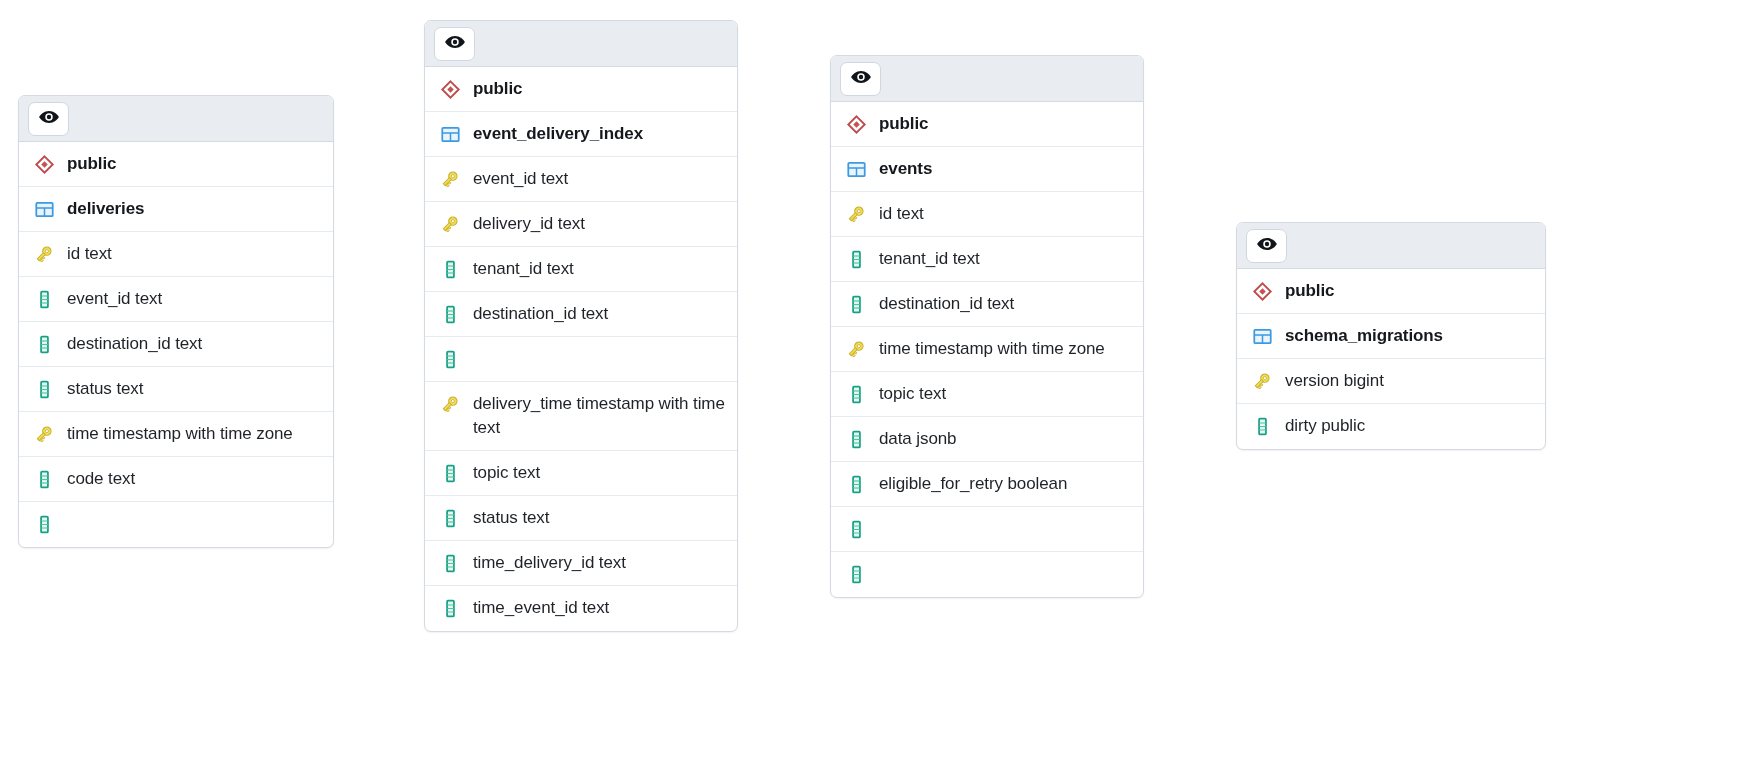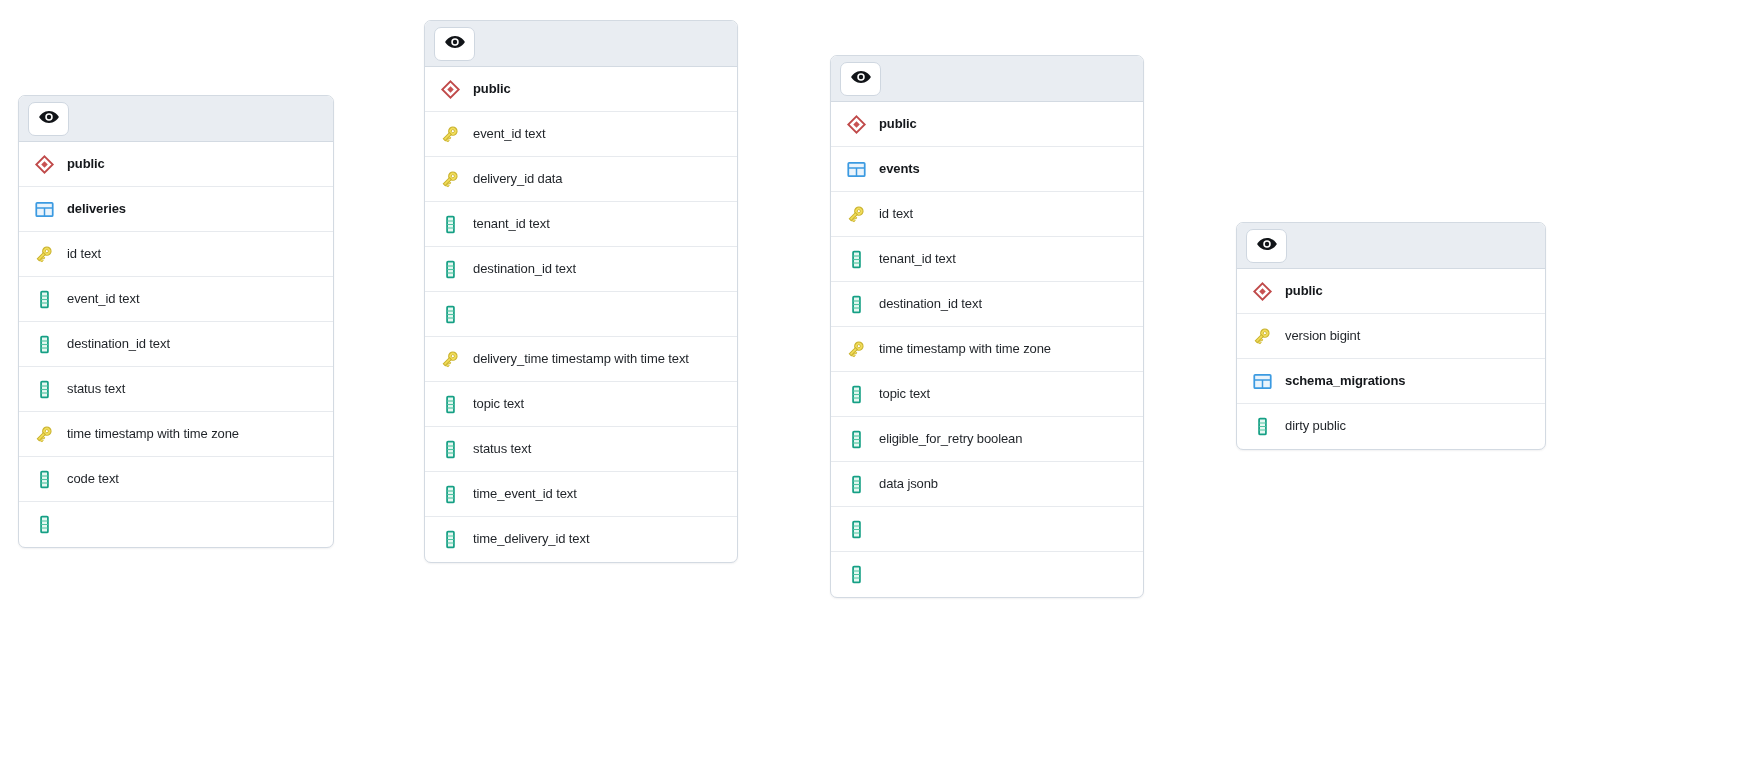--- a/index.html
+++ b/index.html
@@ -72,21 +72,21 @@
     width: 22px;
     height: 22px;
     display: flex;
     align-items: center;
     justify-content: center;
     margin-right: 12px;
     margin-top: 1px;
   }
 
   .row-label {
-    font-size: 13px;
+    font-size: 17px;
     line-height: 24px;
     color: #1f2328;
     overflow-wrap: break-word;
     word-break: break-word;
     flex: 1 1 auto;
     letter-spacing: -0.1px;
   }
 
   .row-schema .row-label,
   .row-table .row-label {
@@ -225,20 +225,30 @@
       </div>
       <div class="row row-schema">
         <span class="row-icon">
           <svg width="21" height="21" viewBox="0 0 24 24" aria-hidden="true">
     <path d="M12 2.6 21.4 12 12 21.4 2.6 12z" fill="none" stroke="#c04a4a" stroke-width="2.1"></path>
     <path d="M12 8.3 15.7 12 12 15.7 8.3 12z" fill="#c85252"></path>
   </svg>
         </span>
         <span class="row-label">public</span>
       </div>
+      <div class="row row-table">
+        <span class="row-icon">
+          <svg width="21" height="21" viewBox="0 0 24 24" aria-hidden="true">
+    <rect x="2.6" y="4.4" width="18.8" height="15.2" rx="1.1" fill="#eaf4fc" stroke="#3b9ae1" stroke-width="2"></rect>
+    <line x1="2.6" y1="10.2" x2="21.4" y2="10.2" stroke="#3b9ae1" stroke-width="1.7"></line>
+    <line x1="12" y1="10.2" x2="12" y2="19.6" stroke="#3b9ae1" stroke-width="1.7"></line>
+  </svg>
+        </span>
+        <span class="row-label">event_delivery_index</span>
+      </div>
       <div class="row">
         <span class="row-icon">
           <svg width="22" height="22" viewBox="0 0 24 24" aria-hidden="true">
     <g transform="rotate(-45 12 12)">
       <circle cx="16.4" cy="12" r="4.5" fill="#f2dd5a" stroke="#c9b22e" stroke-width="1.3"></circle>
       <circle cx="16.4" cy="12" r="1.7" fill="#ffffff" stroke="#c9b22e" stroke-width="0.9"></circle>
       <rect x="3.2" y="10.5" width="9.4" height="3" fill="#f2dd5a" stroke="#c9b22e" stroke-width="1.1"></rect>
       <rect x="4.0" y="13.4" width="2.2" height="3.0" fill="#f2dd5a" stroke="#c9b22e" stroke-width="1.0"></rect>
       <rect x="7.6" y="13.4" width="2.0" height="2.2" fill="#f2dd5a" stroke="#c9b22e" stroke-width="1.0"></rect>
     </g>
@@ -251,21 +261,21 @@
           <svg width="22" height="22" viewBox="0 0 24 24" aria-hidden="true">
     <g transform="rotate(-45 12 12)">
       <circle cx="16.4" cy="12" r="4.5" fill="#f2dd5a" stroke="#c9b22e" stroke-width="1.3"></circle>
       <circle cx="16.4" cy="12" r="1.7" fill="#ffffff" stroke="#c9b22e" stroke-width="0.9"></circle>
       <rect x="3.2" y="10.5" width="9.4" height="3" fill="#f2dd5a" stroke="#c9b22e" stroke-width="1.1"></rect>
       <rect x="4.0" y="13.4" width="2.2" height="3.0" fill="#f2dd5a" stroke="#c9b22e" stroke-width="1.0"></rect>
       <rect x="7.6" y="13.4" width="2.0" height="2.2" fill="#f2dd5a" stroke="#c9b22e" stroke-width="1.0"></rect>
     </g>
   </svg>
         </span>
-        <span class="row-label">delivery_id data</span>
+        <span class="row-label">delivery_id text</span>
       </div>
       <div class="row">
         <span class="row-icon">
           <svg width="21" height="21" viewBox="0 0 24 24" aria-hidden="true">
     <rect x="8.1" y="3.0" width="7.8" height="18" rx="1.1" fill="#e6f8f2" stroke="#16a085" stroke-width="2"></rect>
     <line x1="8.1" y1="8.0" x2="15.9" y2="8.0" stroke="#4fc3a1" stroke-width="1.3"></line>
     <line x1="8.1" y1="12.0" x2="15.9" y2="12.0" stroke="#4fc3a1" stroke-width="1.3"></line>
     <line x1="8.1" y1="16.0" x2="15.9" y2="16.0" stroke="#4fc3a1" stroke-width="1.3"></line>
   </svg>
         </span>
@@ -330,32 +340,32 @@
       </div>
       <div class="row">
         <span class="row-icon">
           <svg width="21" height="21" viewBox="0 0 24 24" aria-hidden="true">
     <rect x="8.1" y="3.0" width="7.8" height="18" rx="1.1" fill="#e6f8f2" stroke="#16a085" stroke-width="2"></rect>
     <line x1="8.1" y1="8.0" x2="15.9" y2="8.0" stroke="#4fc3a1" stroke-width="1.3"></line>
     <line x1="8.1" y1="12.0" x2="15.9" y2="12.0" stroke="#4fc3a1" stroke-width="1.3"></line>
     <line x1="8.1" y1="16.0" x2="15.9" y2="16.0" stroke="#4fc3a1" stroke-width="1.3"></line>
   </svg>
         </span>
+        <span class="row-label">time_delivery_id text</span>
+      </div>
+      <div class="row">
+        <span class="row-icon">
+          <svg width="21" height="21" viewBox="0 0 24 24" aria-hidden="true">
+    <rect x="8.1" y="3.0" width="7.8" height="18" rx="1.1" fill="#e6f8f2" stroke="#16a085" stroke-width="2"></rect>
+    <line x1="8.1" y1="8.0" x2="15.9" y2="8.0" stroke="#4fc3a1" stroke-width="1.3"></line>
+    <line x1="8.1" y1="12.0" x2="15.9" y2="12.0" stroke="#4fc3a1" stroke-width="1.3"></line>
+    <line x1="8.1" y1="16.0" x2="15.9" y2="16.0" stroke="#4fc3a1" stroke-width="1.3"></line>
+  </svg>
+        </span>
         <span class="row-label">time_event_id text</span>
-      </div>
-      <div class="row">
-        <span class="row-icon">
-          <svg width="21" height="21" viewBox="0 0 24 24" aria-hidden="true">
-    <rect x="8.1" y="3.0" width="7.8" height="18" rx="1.1" fill="#e6f8f2" stroke="#16a085" stroke-width="2"></rect>
-    <line x1="8.1" y1="8.0" x2="15.9" y2="8.0" stroke="#4fc3a1" stroke-width="1.3"></line>
-    <line x1="8.1" y1="12.0" x2="15.9" y2="12.0" stroke="#4fc3a1" stroke-width="1.3"></line>
-    <line x1="8.1" y1="16.0" x2="15.9" y2="16.0" stroke="#4fc3a1" stroke-width="1.3"></line>
-  </svg>
-        </span>
-        <span class="row-label">time_delivery_id text</span>
       </div>
     </div>
     <div class="table-card" style="left: 830px; top: 55px; width: 314px;">
       <div class="card-header">
         <div class="eye-button">
           <span><svg width="22" height="22" viewBox="0 0 24 24" aria-hidden="true">
     <path d="M12 5.5C6.8 5.5 2.7 9.1 1.2 12c1.5 2.9 5.6 6.5 10.8 6.5S21.3 14.9 22.8 12C21.3 9.1 17.2 5.5 12 5.5z" fill="#111418"></path>
     <circle cx="12" cy="12" r="4.1" fill="#ffffff"></circle>
     <circle cx="12" cy="12" r="2.4" fill="#111418"></circle>
   </svg></span>
@@ -443,32 +453,32 @@
       </div>
       <div class="row">
         <span class="row-icon">
           <svg width="21" height="21" viewBox="0 0 24 24" aria-hidden="true">
     <rect x="8.1" y="3.0" width="7.8" height="18" rx="1.1" fill="#e6f8f2" stroke="#16a085" stroke-width="2"></rect>
     <line x1="8.1" y1="8.0" x2="15.9" y2="8.0" stroke="#4fc3a1" stroke-width="1.3"></line>
     <line x1="8.1" y1="12.0" x2="15.9" y2="12.0" stroke="#4fc3a1" stroke-width="1.3"></line>
     <line x1="8.1" y1="16.0" x2="15.9" y2="16.0" stroke="#4fc3a1" stroke-width="1.3"></line>
   </svg>
         </span>
+        <span class="row-label">data jsonb</span>
+      </div>
+      <div class="row">
+        <span class="row-icon">
+          <svg width="21" height="21" viewBox="0 0 24 24" aria-hidden="true">
+    <rect x="8.1" y="3.0" width="7.8" height="18" rx="1.1" fill="#e6f8f2" stroke="#16a085" stroke-width="2"></rect>
+    <line x1="8.1" y1="8.0" x2="15.9" y2="8.0" stroke="#4fc3a1" stroke-width="1.3"></line>
+    <line x1="8.1" y1="12.0" x2="15.9" y2="12.0" stroke="#4fc3a1" stroke-width="1.3"></line>
+    <line x1="8.1" y1="16.0" x2="15.9" y2="16.0" stroke="#4fc3a1" stroke-width="1.3"></line>
+  </svg>
+        </span>
         <span class="row-label">eligible_for_retry boolean</span>
-      </div>
-      <div class="row">
-        <span class="row-icon">
-          <svg width="21" height="21" viewBox="0 0 24 24" aria-hidden="true">
-    <rect x="8.1" y="3.0" width="7.8" height="18" rx="1.1" fill="#e6f8f2" stroke="#16a085" stroke-width="2"></rect>
-    <line x1="8.1" y1="8.0" x2="15.9" y2="8.0" stroke="#4fc3a1" stroke-width="1.3"></line>
-    <line x1="8.1" y1="12.0" x2="15.9" y2="12.0" stroke="#4fc3a1" stroke-width="1.3"></line>
-    <line x1="8.1" y1="16.0" x2="15.9" y2="16.0" stroke="#4fc3a1" stroke-width="1.3"></line>
-  </svg>
-        </span>
-        <span class="row-label">data jsonb</span>
       </div>
       <div class="row">
         <span class="row-icon">
           <svg width="21" height="21" viewBox="0 0 24 24" aria-hidden="true">
     <rect x="8.1" y="3.0" width="7.8" height="18" rx="1.1" fill="#e6f8f2" stroke="#16a085" stroke-width="2"></rect>
     <line x1="8.1" y1="8.0" x2="15.9" y2="8.0" stroke="#4fc3a1" stroke-width="1.3"></line>
     <line x1="8.1" y1="12.0" x2="15.9" y2="12.0" stroke="#4fc3a1" stroke-width="1.3"></line>
     <line x1="8.1" y1="16.0" x2="15.9" y2="16.0" stroke="#4fc3a1" stroke-width="1.3"></line>
   </svg>
         </span>
@@ -496,46 +506,46 @@
       </div>
       <div class="row row-schema">
         <span class="row-icon">
           <svg width="21" height="21" viewBox="0 0 24 24" aria-hidden="true">
     <path d="M12 2.6 21.4 12 12 21.4 2.6 12z" fill="none" stroke="#c04a4a" stroke-width="2.1"></path>
     <path d="M12 8.3 15.7 12 12 15.7 8.3 12z" fill="#c85252"></path>
   </svg>
         </span>
         <span class="row-label">public</span>
       </div>
-      <div class="row">
-        <span class="row-icon">
-          <svg width="22" height="22" viewBox="0 0 24 24" aria-hidden="true">
-    <g transform="rotate(-45 12 12)">
-      <circle cx="16.4" cy="12" r="4.5" fill="#f2dd5a" stroke="#c9b22e" stroke-width="1.3"></circle>
-      <circle cx="16.4" cy="12" r="1.7" fill="#ffffff" stroke="#c9b22e" stroke-width="0.9"></circle>
-      <rect x="3.2" y="10.5" width="9.4" height="3" fill="#f2dd5a" stroke="#c9b22e" stroke-width="1.1"></rect>
-      <rect x="4.0" y="13.4" width="2.2" height="3.0" fill="#f2dd5a" stroke="#c9b22e" stroke-width="1.0"></rect>
-      <rect x="7.6" y="13.4" width="2.0" height="2.2" fill="#f2dd5a" stroke="#c9b22e" stroke-width="1.0"></rect>
-    </g>
-  </svg>
-        </span>
-        <span class="row-label">version bigint</span>
-      </div>
       <div class="row row-table">
         <span class="row-icon">
           <svg width="21" height="21" viewBox="0 0 24 24" aria-hidden="true">
     <rect x="2.6" y="4.4" width="18.8" height="15.2" rx="1.1" fill="#eaf4fc" stroke="#3b9ae1" stroke-width="2"></rect>
     <line x1="2.6" y1="10.2" x2="21.4" y2="10.2" stroke="#3b9ae1" stroke-width="1.7"></line>
     <line x1="12" y1="10.2" x2="12" y2="19.6" stroke="#3b9ae1" stroke-width="1.7"></line>
   </svg>
         </span>
         <span class="row-label">schema_migrations</span>
       </div>
       <div class="row">
         <span class="row-icon">
+          <svg width="22" height="22" viewBox="0 0 24 24" aria-hidden="true">
+    <g transform="rotate(-45 12 12)">
+      <circle cx="16.4" cy="12" r="4.5" fill="#f2dd5a" stroke="#c9b22e" stroke-width="1.3"></circle>
+      <circle cx="16.4" cy="12" r="1.7" fill="#ffffff" stroke="#c9b22e" stroke-width="0.9"></circle>
+      <rect x="3.2" y="10.5" width="9.4" height="3" fill="#f2dd5a" stroke="#c9b22e" stroke-width="1.1"></rect>
+      <rect x="4.0" y="13.4" width="2.2" height="3.0" fill="#f2dd5a" stroke="#c9b22e" stroke-width="1.0"></rect>
+      <rect x="7.6" y="13.4" width="2.0" height="2.2" fill="#f2dd5a" stroke="#c9b22e" stroke-width="1.0"></rect>
+    </g>
+  </svg>
+        </span>
+        <span class="row-label">version bigint</span>
+      </div>
+      <div class="row">
+        <span class="row-icon">
           <svg width="21" height="21" viewBox="0 0 24 24" aria-hidden="true">
     <rect x="8.1" y="3.0" width="7.8" height="18" rx="1.1" fill="#e6f8f2" stroke="#16a085" stroke-width="2"></rect>
     <line x1="8.1" y1="8.0" x2="15.9" y2="8.0" stroke="#4fc3a1" stroke-width="1.3"></line>
     <line x1="8.1" y1="12.0" x2="15.9" y2="12.0" stroke="#4fc3a1" stroke-width="1.3"></line>
     <line x1="8.1" y1="16.0" x2="15.9" y2="16.0" stroke="#4fc3a1" stroke-width="1.3"></line>
   </svg>
         </span>
         <span class="row-label">dirty public</span>
       </div>
     </div>

